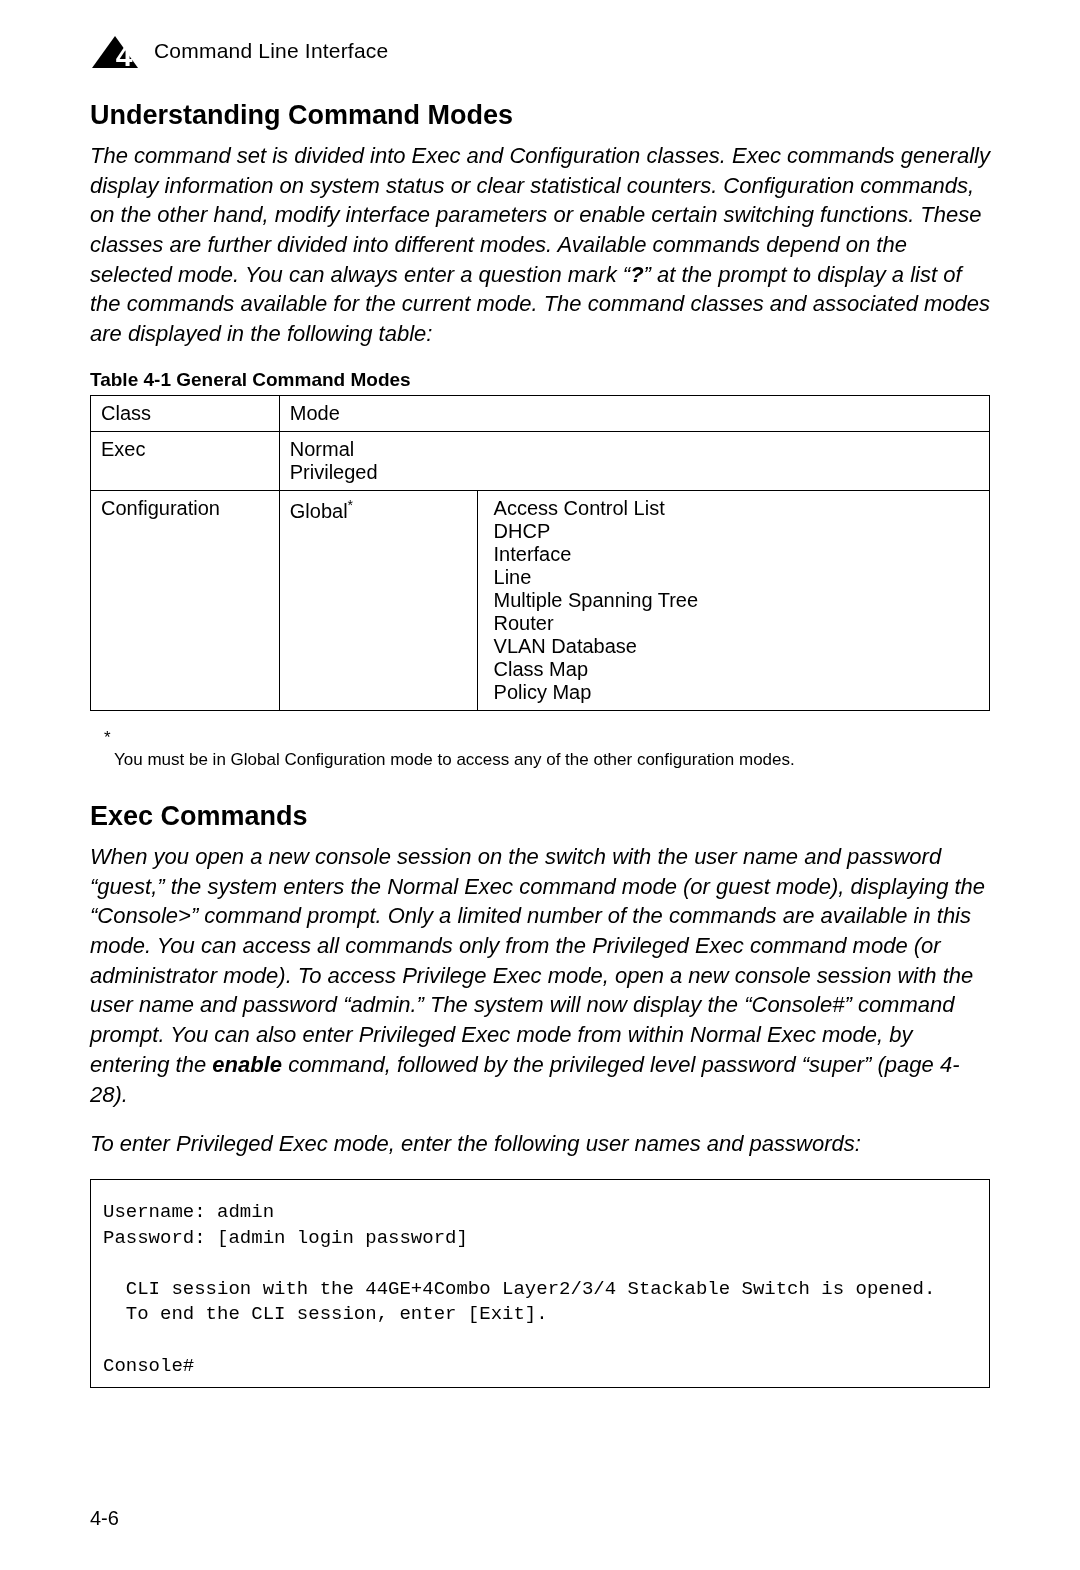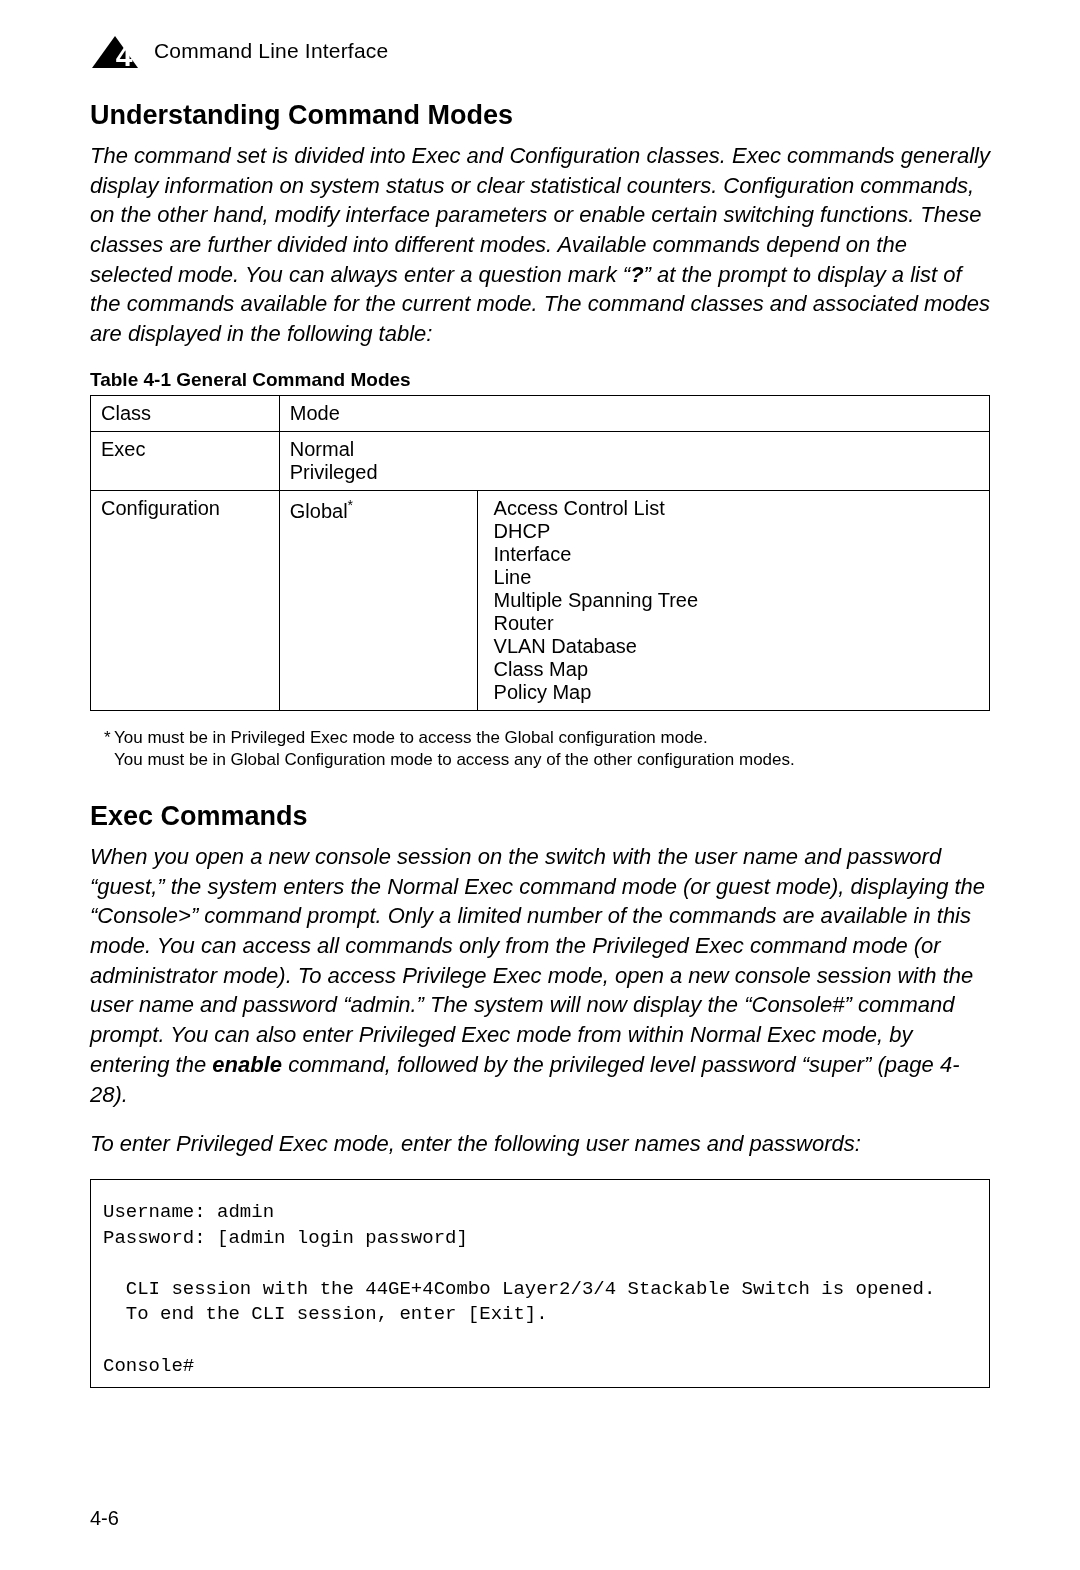--- a/index.html
+++ b/index.html
@@ -161,21 +161,20 @@
         <div>Class Map</div>
         <div>Policy Map</div>
       </td>
     </tr>
   </tbody>
     </table>
 
   <div class="footnotes">
     <div class="fn-line">
       <span class="fn-mark">*</span>
-      <span>You must be in Privileged Exec mode to access the Global configuration mode.</span>
     </div>
     <div class="fn-line">
       <span class="fn-mark"></span>
       <span>You must be in Global Configuration mode to access any of the other configuration modes.</span>
     </div>
   </div>
 
   <h2 class="section">Exec Commands</h2>
 
   <p class="body">

